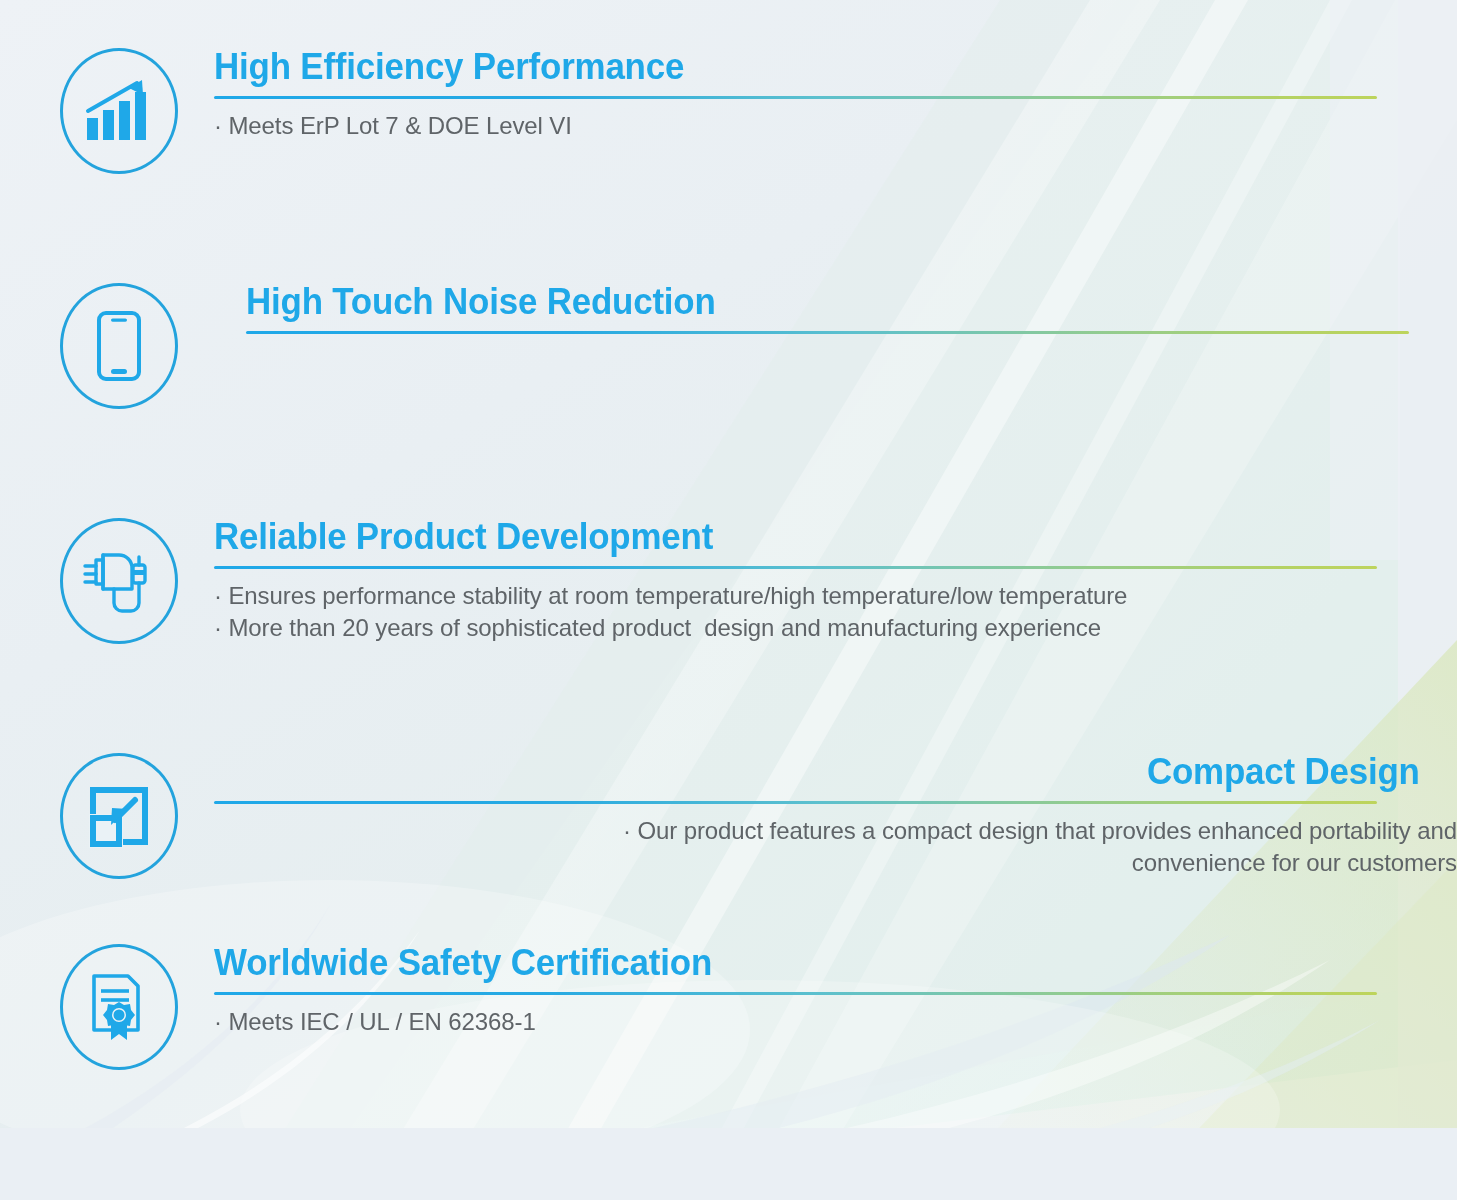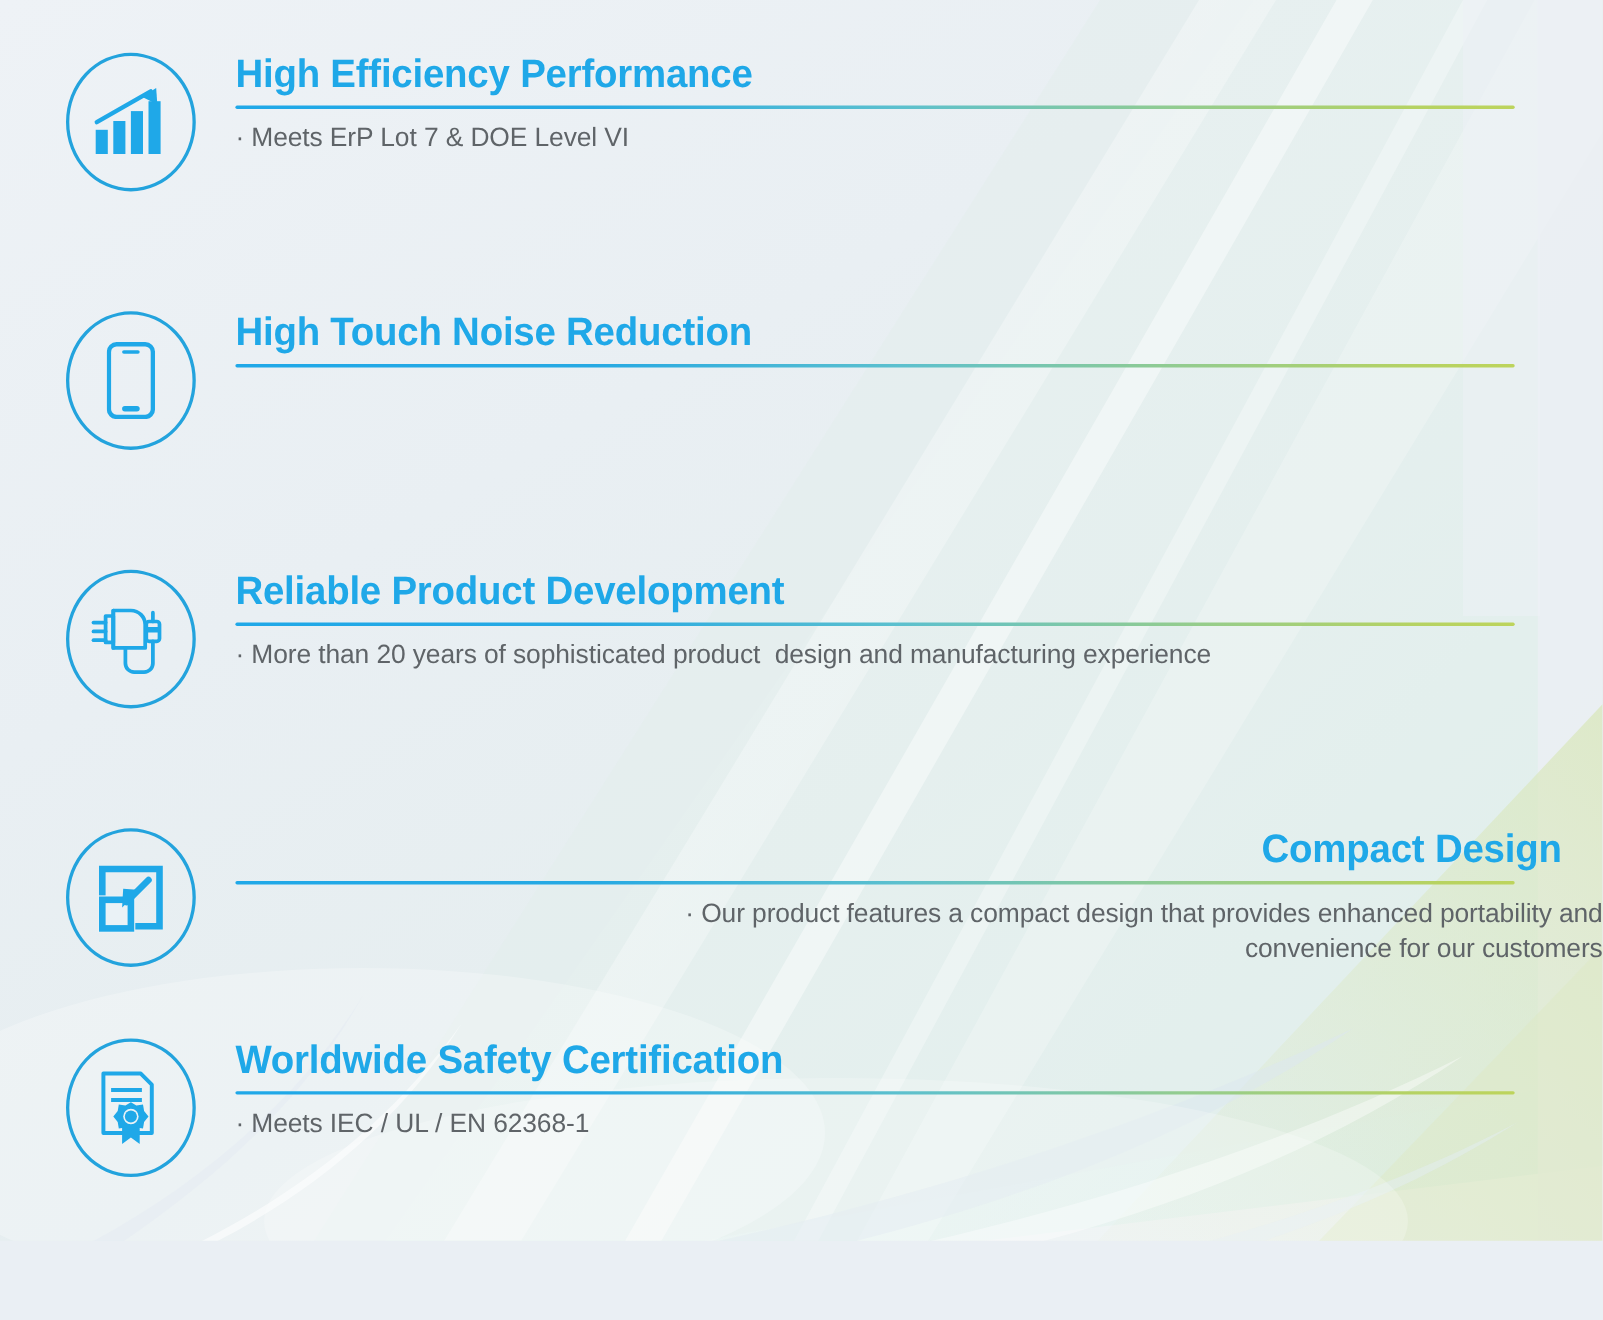--- a/index.html
+++ b/index.html
@@ -107,21 +107,21 @@
     line-height: 1.34;
     letter-spacing: -0.1px;
     white-space: pre-wrap;
     text-indent: -18px;
     padding-left: 18px;
   }
   .bullet + .bullet { margin-top: 0px; }
 
   
   #feature-0 { top: 48px; }
-  #feature-1 { top: 283px; }
+  #feature-1 { top: 283px; gap: 32px; }
   #feature-2 { top: 518px; }
   #feature-3 { top: 753px; text-align: right; }
   #feature-4 { top: 944px; }
 </style>
 </head>
 <body>
 
 <div id="page">
 
   <div class="bg-layer">
@@ -233,20 +233,21 @@
               <path d="M57 10 v8"></path>
             </g>
             <rect x="51" y="23" width="12" height="5" fill="#1fa8e8"></rect>
           </svg>
         </div>
       </div>
       <div class="feature-body">
         <h2 class="feature-title">Reliable Product Development</h2>
         <div class="rule"></div>
         <ul class="bullets">
+          <li class="bullet">· Ensures performance stability at room temperature/high temperature/low temperature</li>
           <li class="bullet">· More than 20 years of sophisticated product  design and manufacturing experience</li>
         </ul>
       </div>
     </section>
 
     <section class="feature" id="feature-3">
       <div class="icon-wrap">
         <div class="icon-circle">
           <svg width="64" height="64" viewBox="0 0 64 64" aria-hidden="true">
             <path d="M6 6 h52 v52 h-52 z" fill="none" stroke="#1fa8e8" stroke-width="6"></path>

